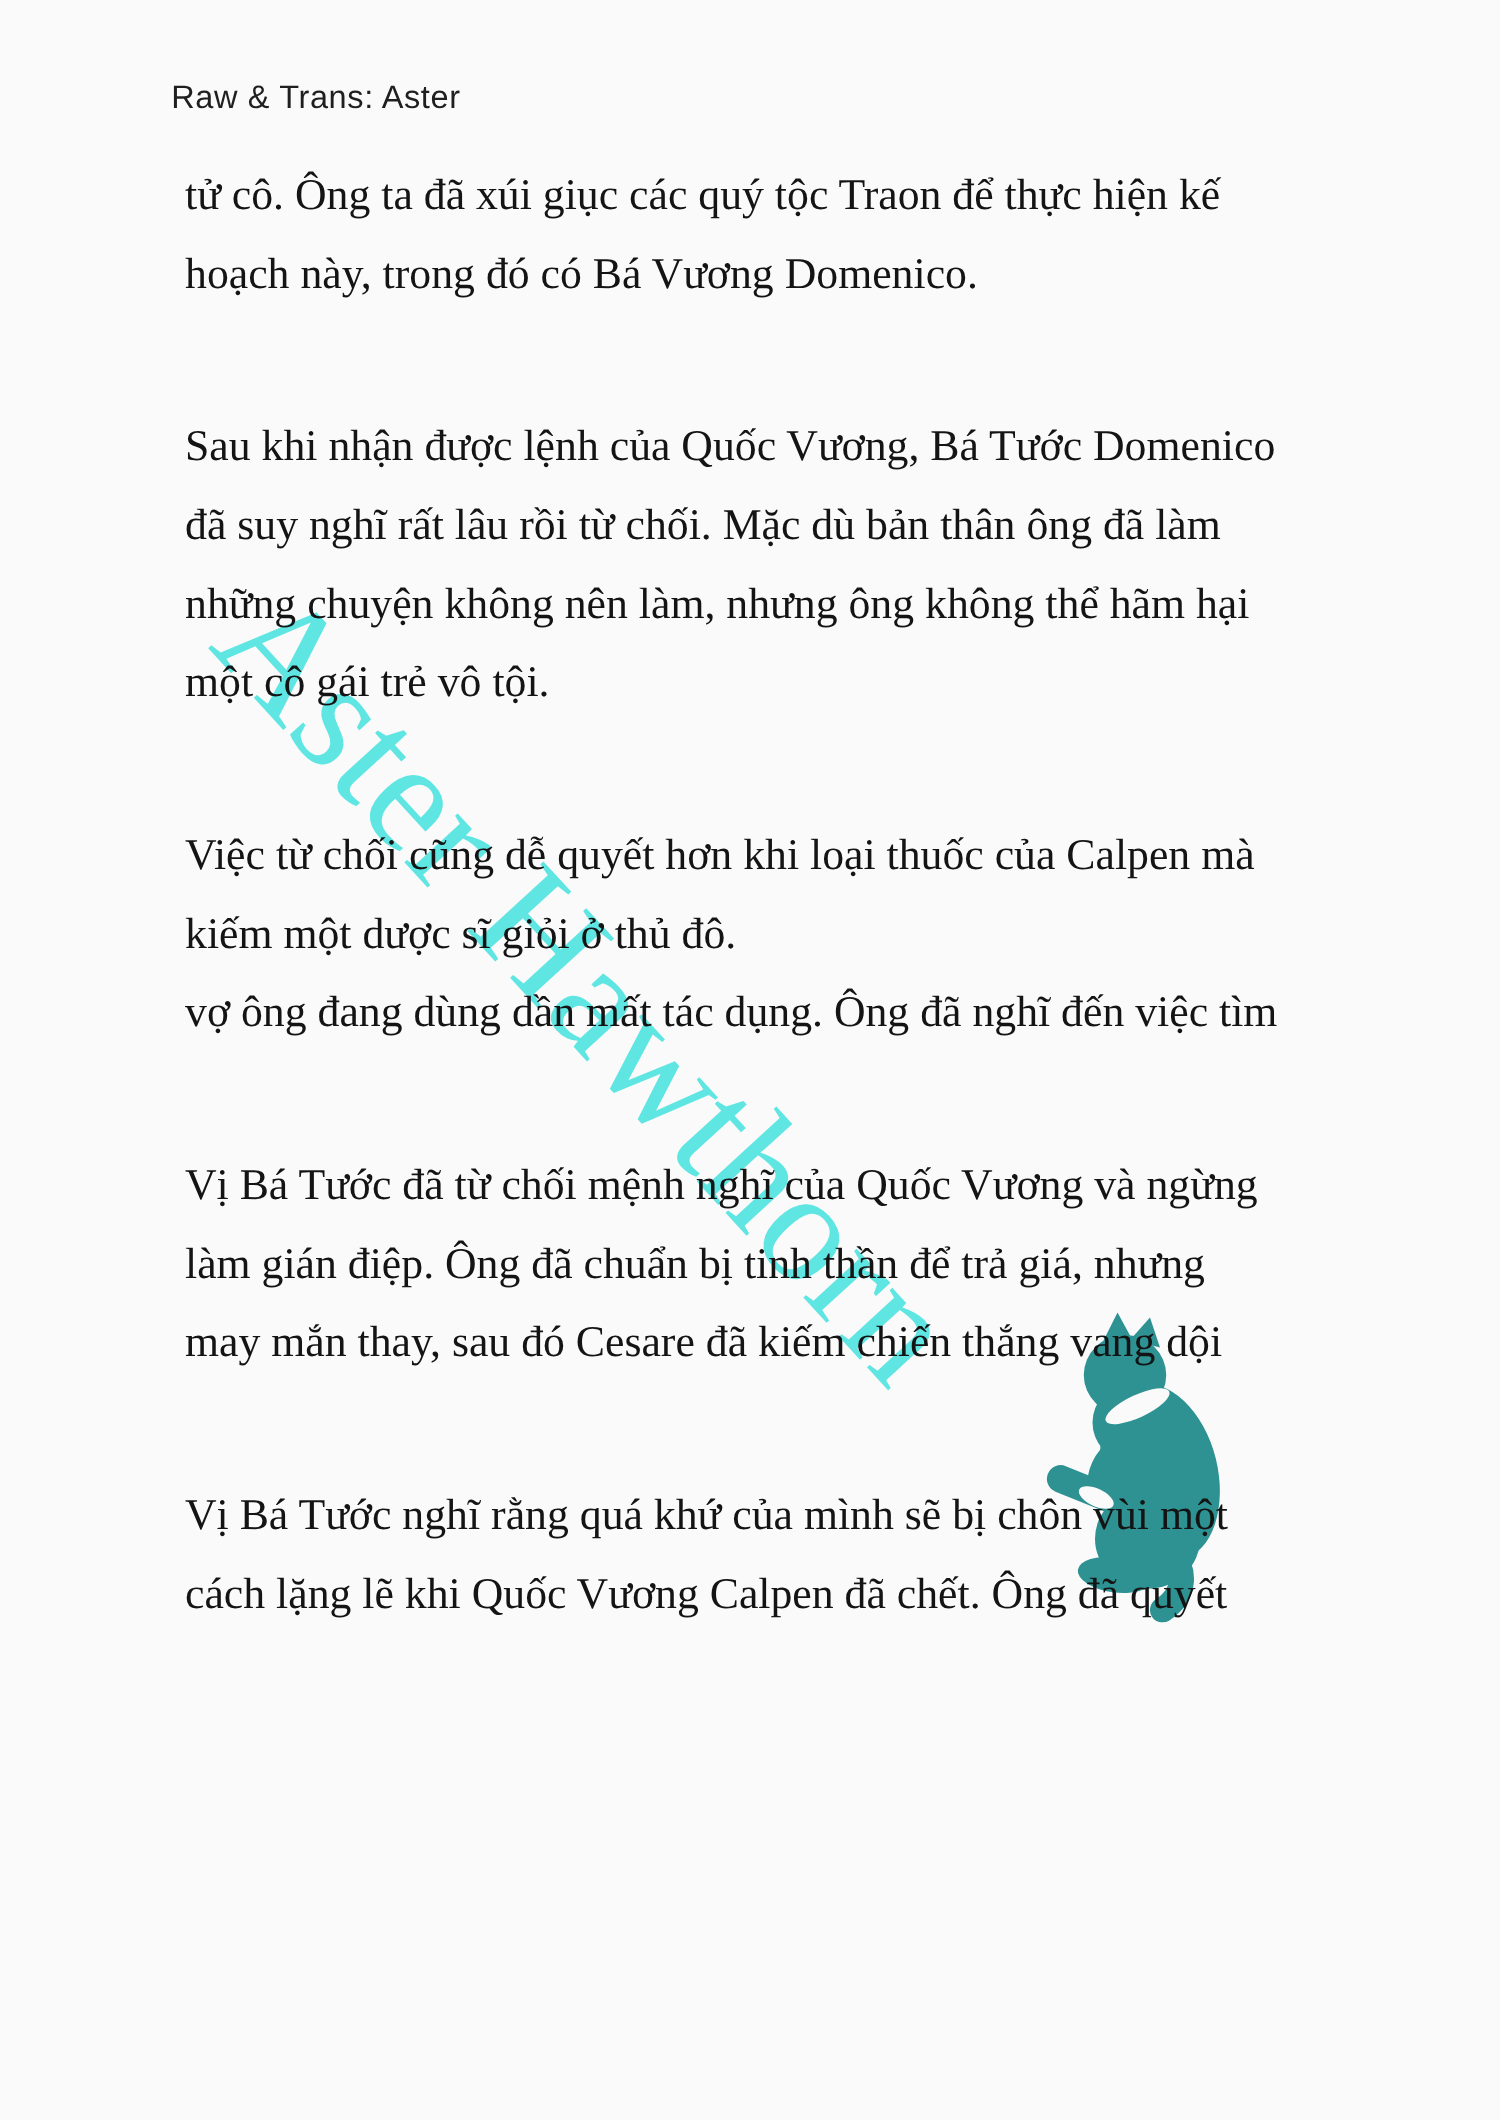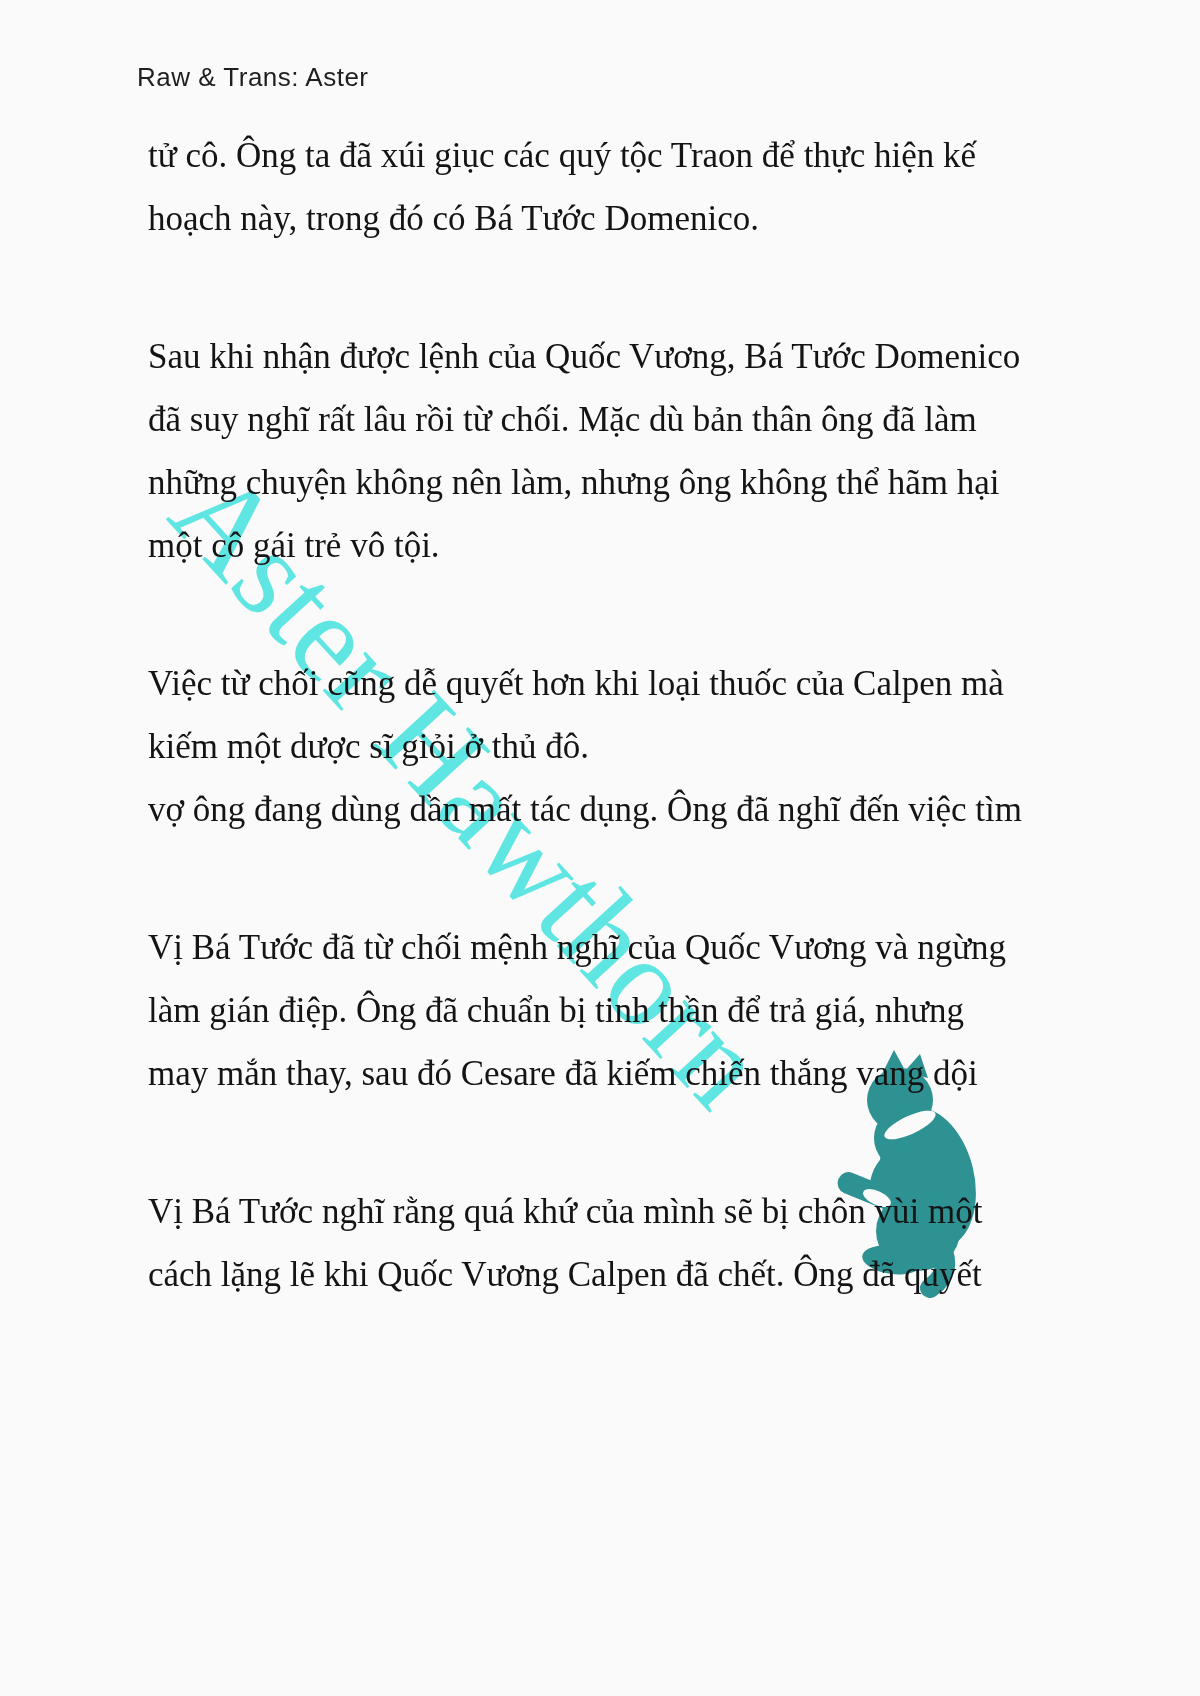--- a/index.html
+++ b/index.html
@@ -61,21 +61,21 @@
       <ellipse class="cat-fill" cx="62" cy="212" rx="30" ry="14" transform="rotate(8 62 212)" fill="#2e9293"></ellipse>
       <path class="cat-tail" d="M106,192 C120,210 118,228 100,240" fill="none" stroke-width="20" stroke-linecap="round" stroke="#2e9293"></path>
       <ellipse class="cat-carve" cx="80" cy="77" rx="28" ry="9" transform="rotate(-25 80 77)" fill="#fbfafa"></ellipse>
       <ellipse class="cat-carve" cx="47" cy="150" rx="15" ry="7" transform="rotate(25 47 150)" fill="#fbfafa"></ellipse>
     </g>
   </svg>
 
   <div class="content" id="para-container" style="color: rgb(20, 20, 20);">
       <div class="para">
         <div class="line">tử cô. Ông ta đã xúi giục các quý tộc Traon để thực hiện kế</div>
-        <div class="line">hoạch này, trong đó có Bá Tước Domenico.</div>
+        <div class="line">hoạch này, trong đó có Bá Vương Domenico.</div>
       </div>
       <div class="para">
         <div class="line">Sau khi nhận được lệnh của Quốc Vương, Bá Tước Domenico</div>
         <div class="line">đã suy nghĩ rất lâu rồi từ chối. Mặc dù bản thân ông đã làm</div>
         <div class="line">những chuyện không nên làm, nhưng ông không thể hãm hại</div>
         <div class="line">một cô gái trẻ vô tội.</div>
       </div>
       <div class="para">
         <div class="line">Việc từ chối cũng dễ quyết hơn khi loại thuốc của Calpen mà</div>
         <div class="line">kiếm một dược sĩ giỏi ở thủ đô.</div>

